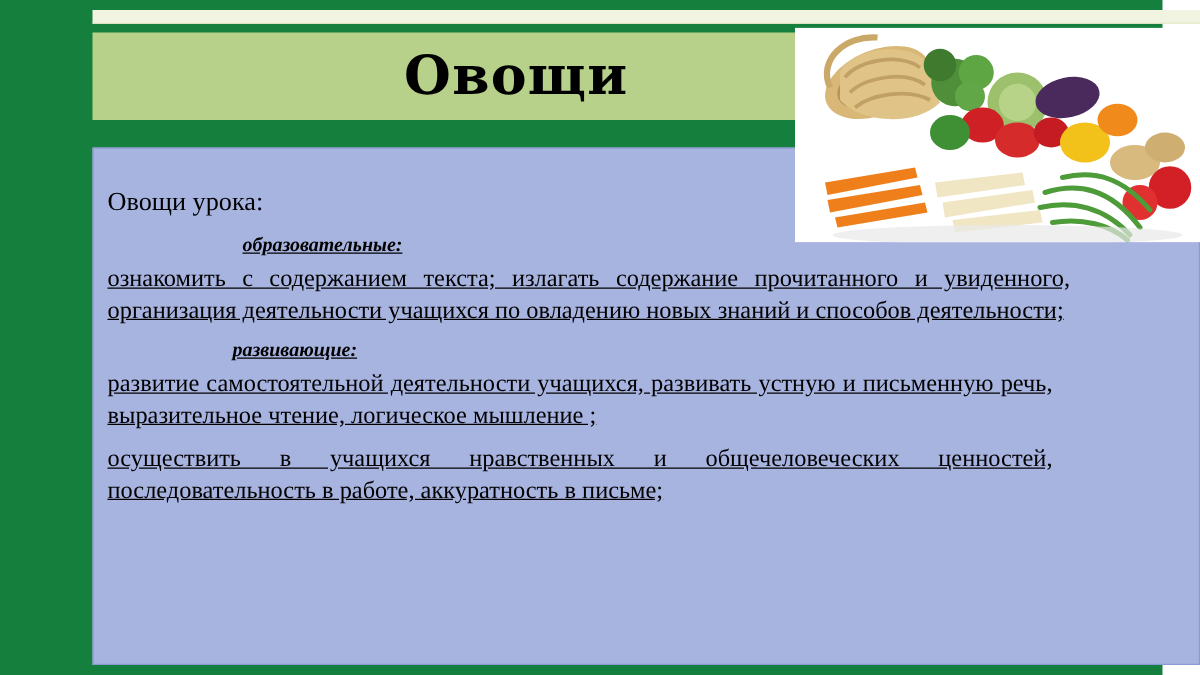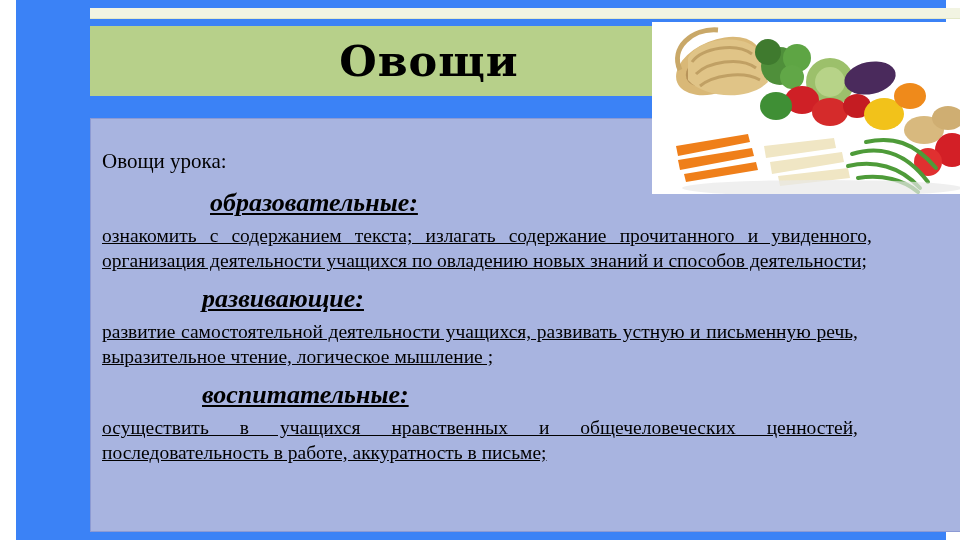--- a/index.html
+++ b/index.html
@@ -9,24 +9,24 @@
   body {
     width: 960px;
     height: 540px;
     background: #ffffff;
     font-family: "Liberation Serif", serif;
     overflow: hidden;
     position: relative;
   }
   .slide {
     position: absolute;
-    left: 16px; top: 0;
+    left: 0; top: 0;
     width: 930px;
     height: 540px;
-    background: #3b82f6;
+    background: #15803d;
   }
   
   .top-strip {
     position: absolute;
     left: 74px;
     top: 8px;
     width: 886px;
     height: 10px;
     background: #f2f4e2;
     border-bottom: 1px solid #e3e8c8;
@@ -74,21 +74,21 @@
     top: 148px;
     width: 862px;
     color: #000000;
   }
   .lead {
     font-size: 21px;
     line-height: 1.25;
     margin: 0 0 14px 0;
   }
   .sub-head {
-    font-size: 26px;
+    font-size: 16px;
     font-style: italic;
     font-weight: bold;
     text-decoration: underline;
     margin: 0 0 6px 0;
     padding-left: 108px;
   }
   .sub-head.indent-2 { padding-left: 100px; }
   .sub-head.indent-3 { padding-left: 100px; }
   .para {
     font-size: 19.5px;
@@ -188,17 +188,16 @@
 
   <div class="body-inner">
     <p class="lead">Овощи урока:</p>
 
     <p class="sub-head">образовательные:</p>
     <p class="para">ознакомить с содержанием текста; излагать содержание прочитанного и увиденного, организация деятельности учащихся по овладению новых знаний и способов деятельности;</p>
 
     <p class="sub-head indent-2">развивающие:</p>
     <p class="para narrow">развитие самостоятельной деятельности учащихся, развивать устную  и письменную речь, выразительное чтение, логическое мышление ;</p>
 
-    <p class="sub-head indent-3">воспитательные:</p>
     <p class="para narrow">осуществить в учащихся нравственных и общечеловеческих ценностей, последовательность в работе, аккуратность в письме;</p>
   </div>
 
 </div>
 
 </body></html>

